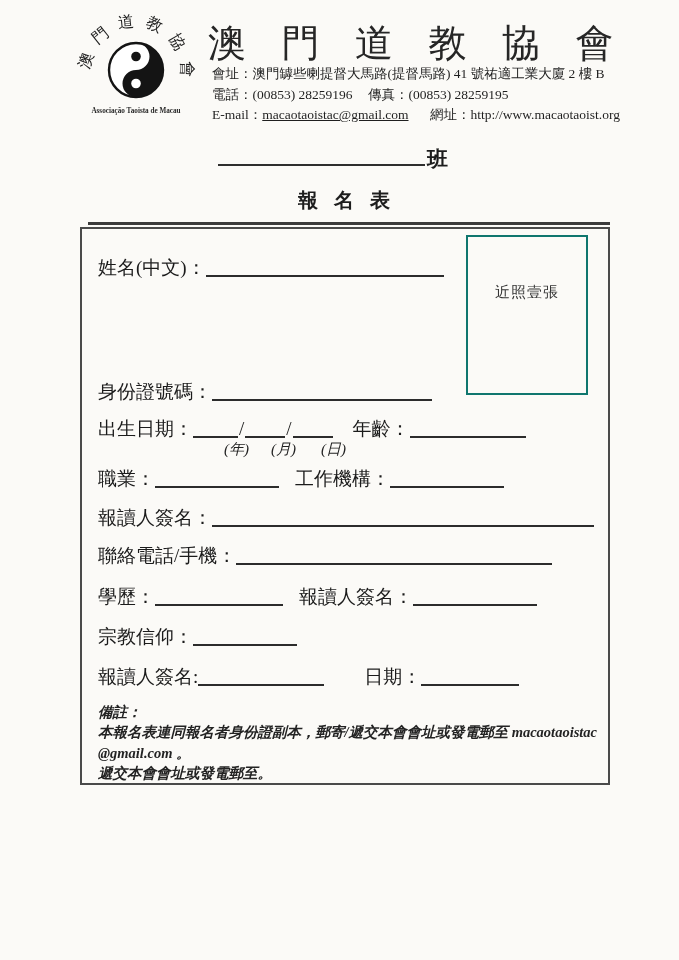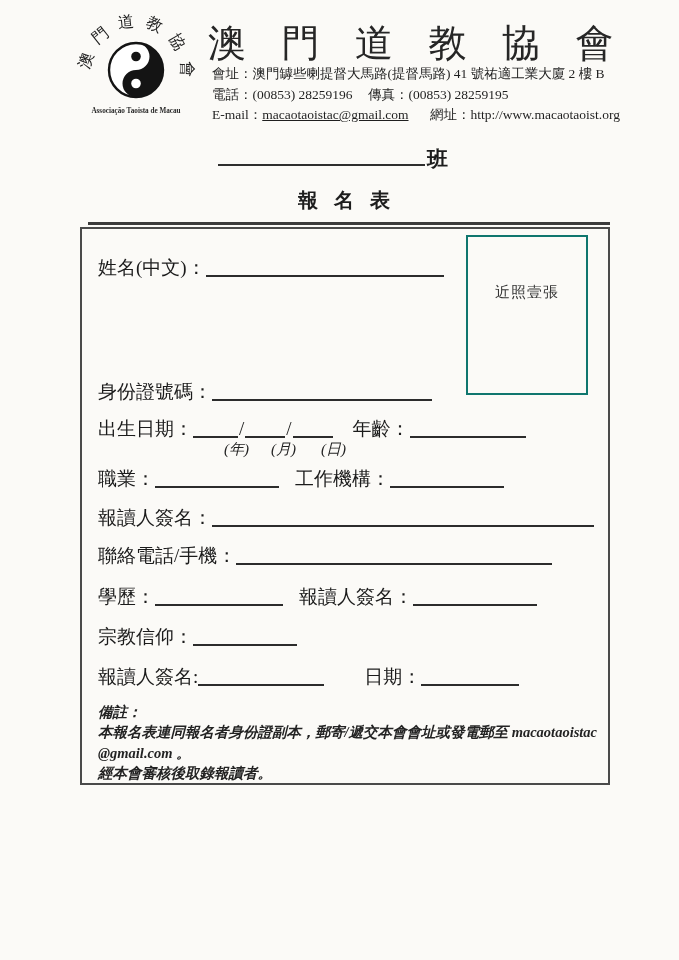--- a/index.html
+++ b/index.html
@@ -156,17 +156,17 @@
       <span>宗教信仰：</span><span class="blank" style="width:104px;"></span>
     </div>
 
     <div class="row" style="top:435px;">
       <span>報讀人簽名:</span><span class="blank" style="width:126px;"></span><span class="date-gap">日期：</span><span class="blank" style="width:98px;"></span>
     </div>
 
     <div class="note" style="top:474px;">備註：</div>
     <div class="note" style="top:494px;font-style:italic;">本報名表連同報名者身份證副本，郵寄/遞交本會會址或發電郵至 macaotaoistac</div>
     <div class="note" style="top:515px;">@gmail.com 。</div>
-    <div class="note" style="top:535px;">經本會審核後取錄報讀者。</div>
+    <div class="note" style="top:535px;">遞交本會會址或發電郵至。</div>
 
   </div>
 
 </div>
 
 </body></html>

